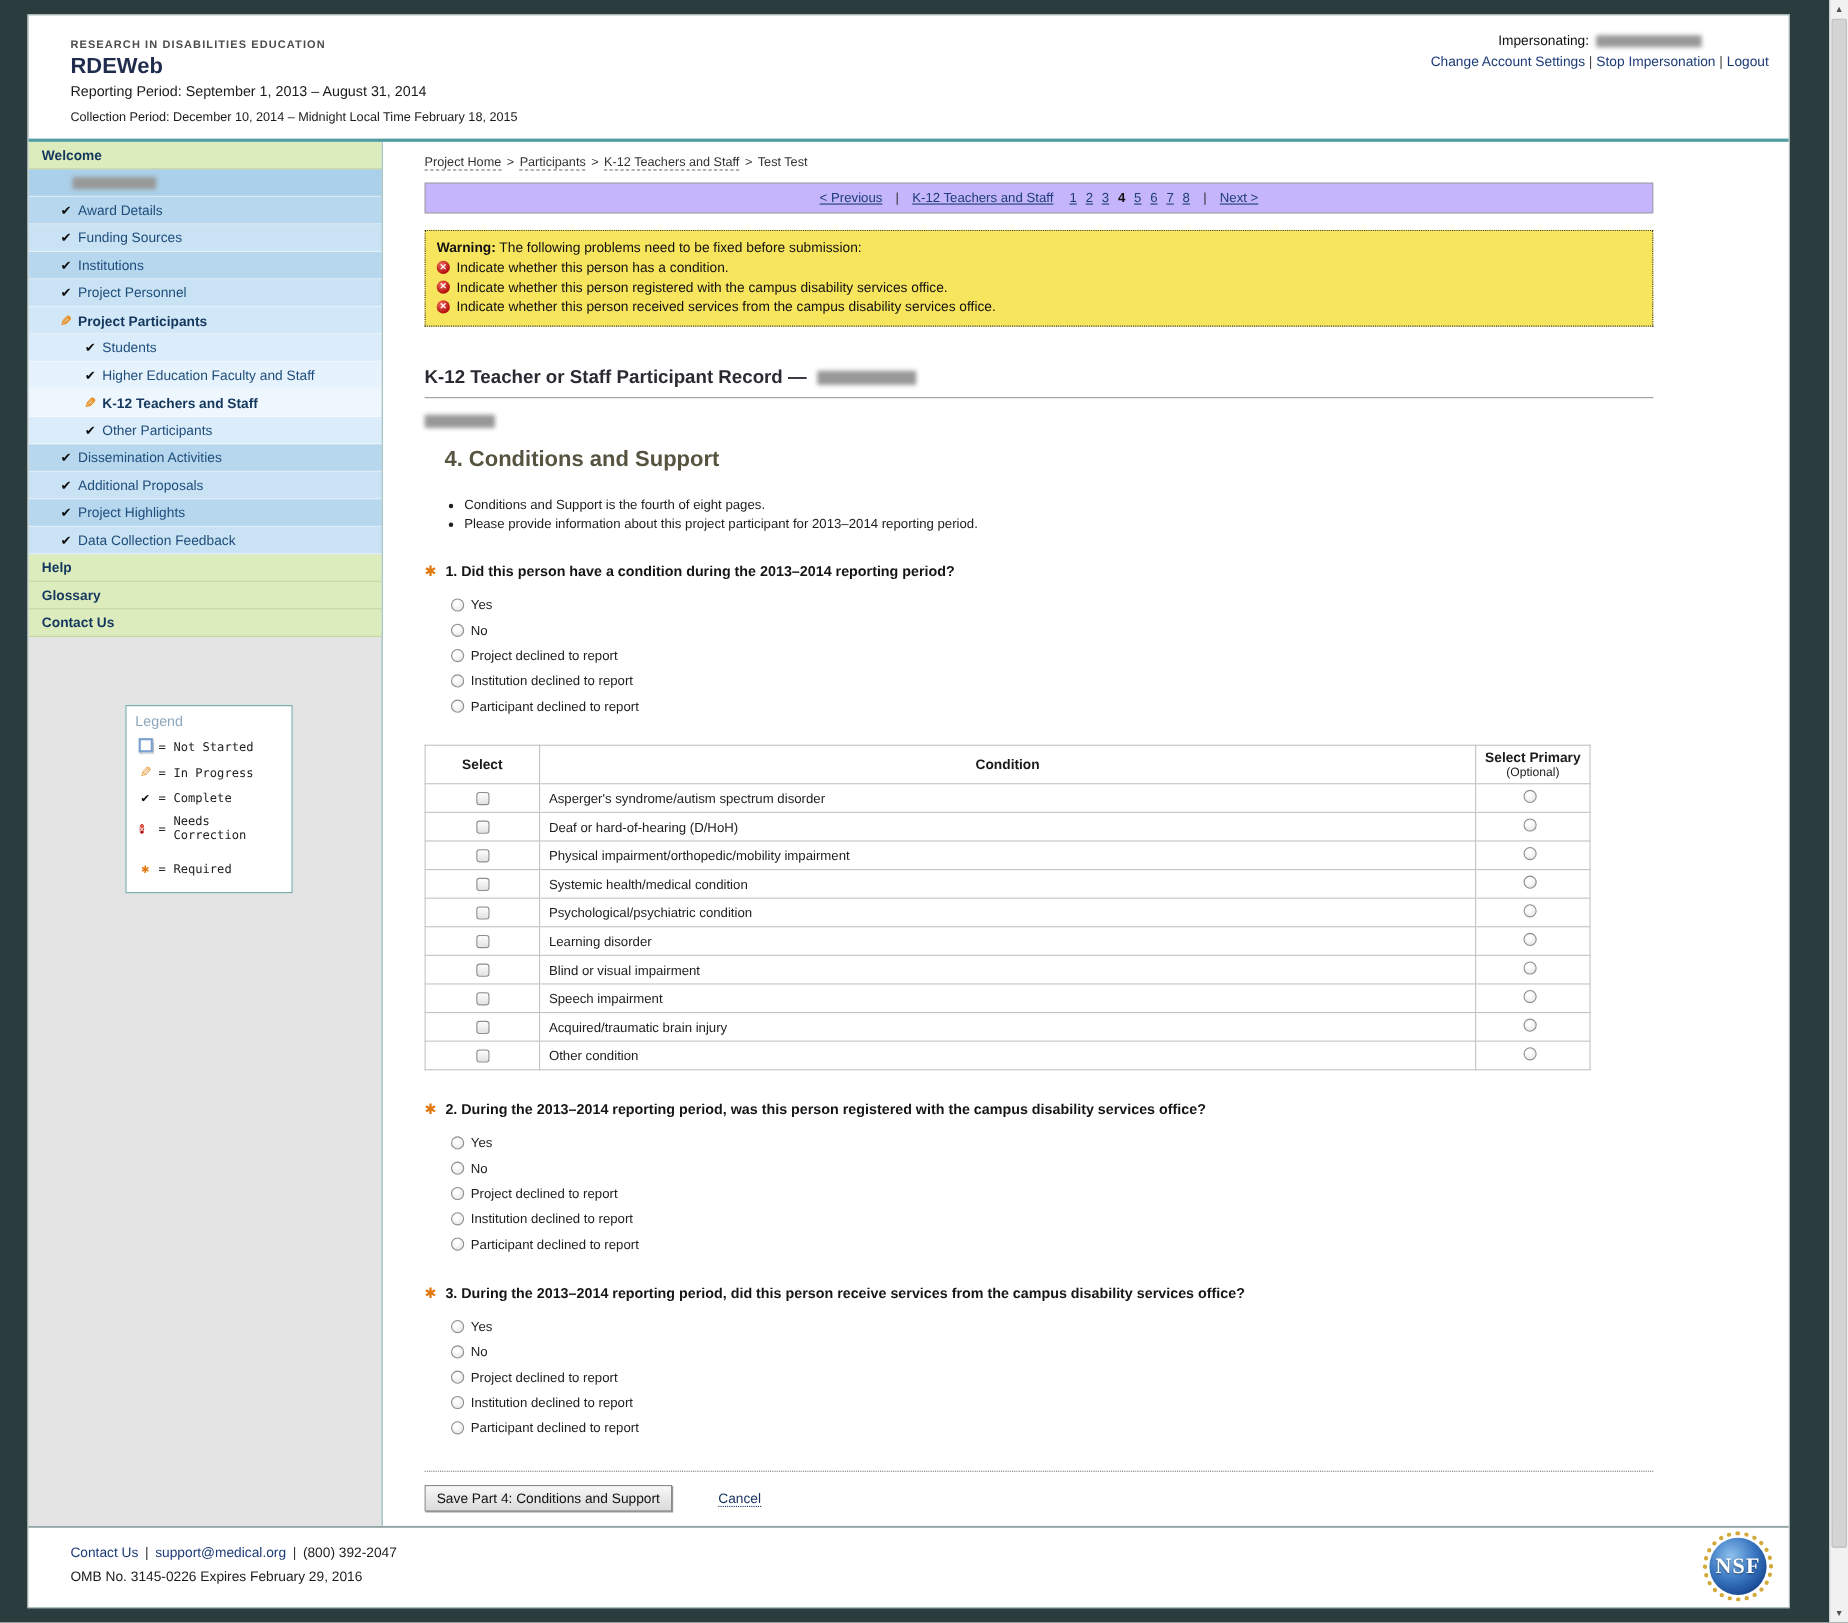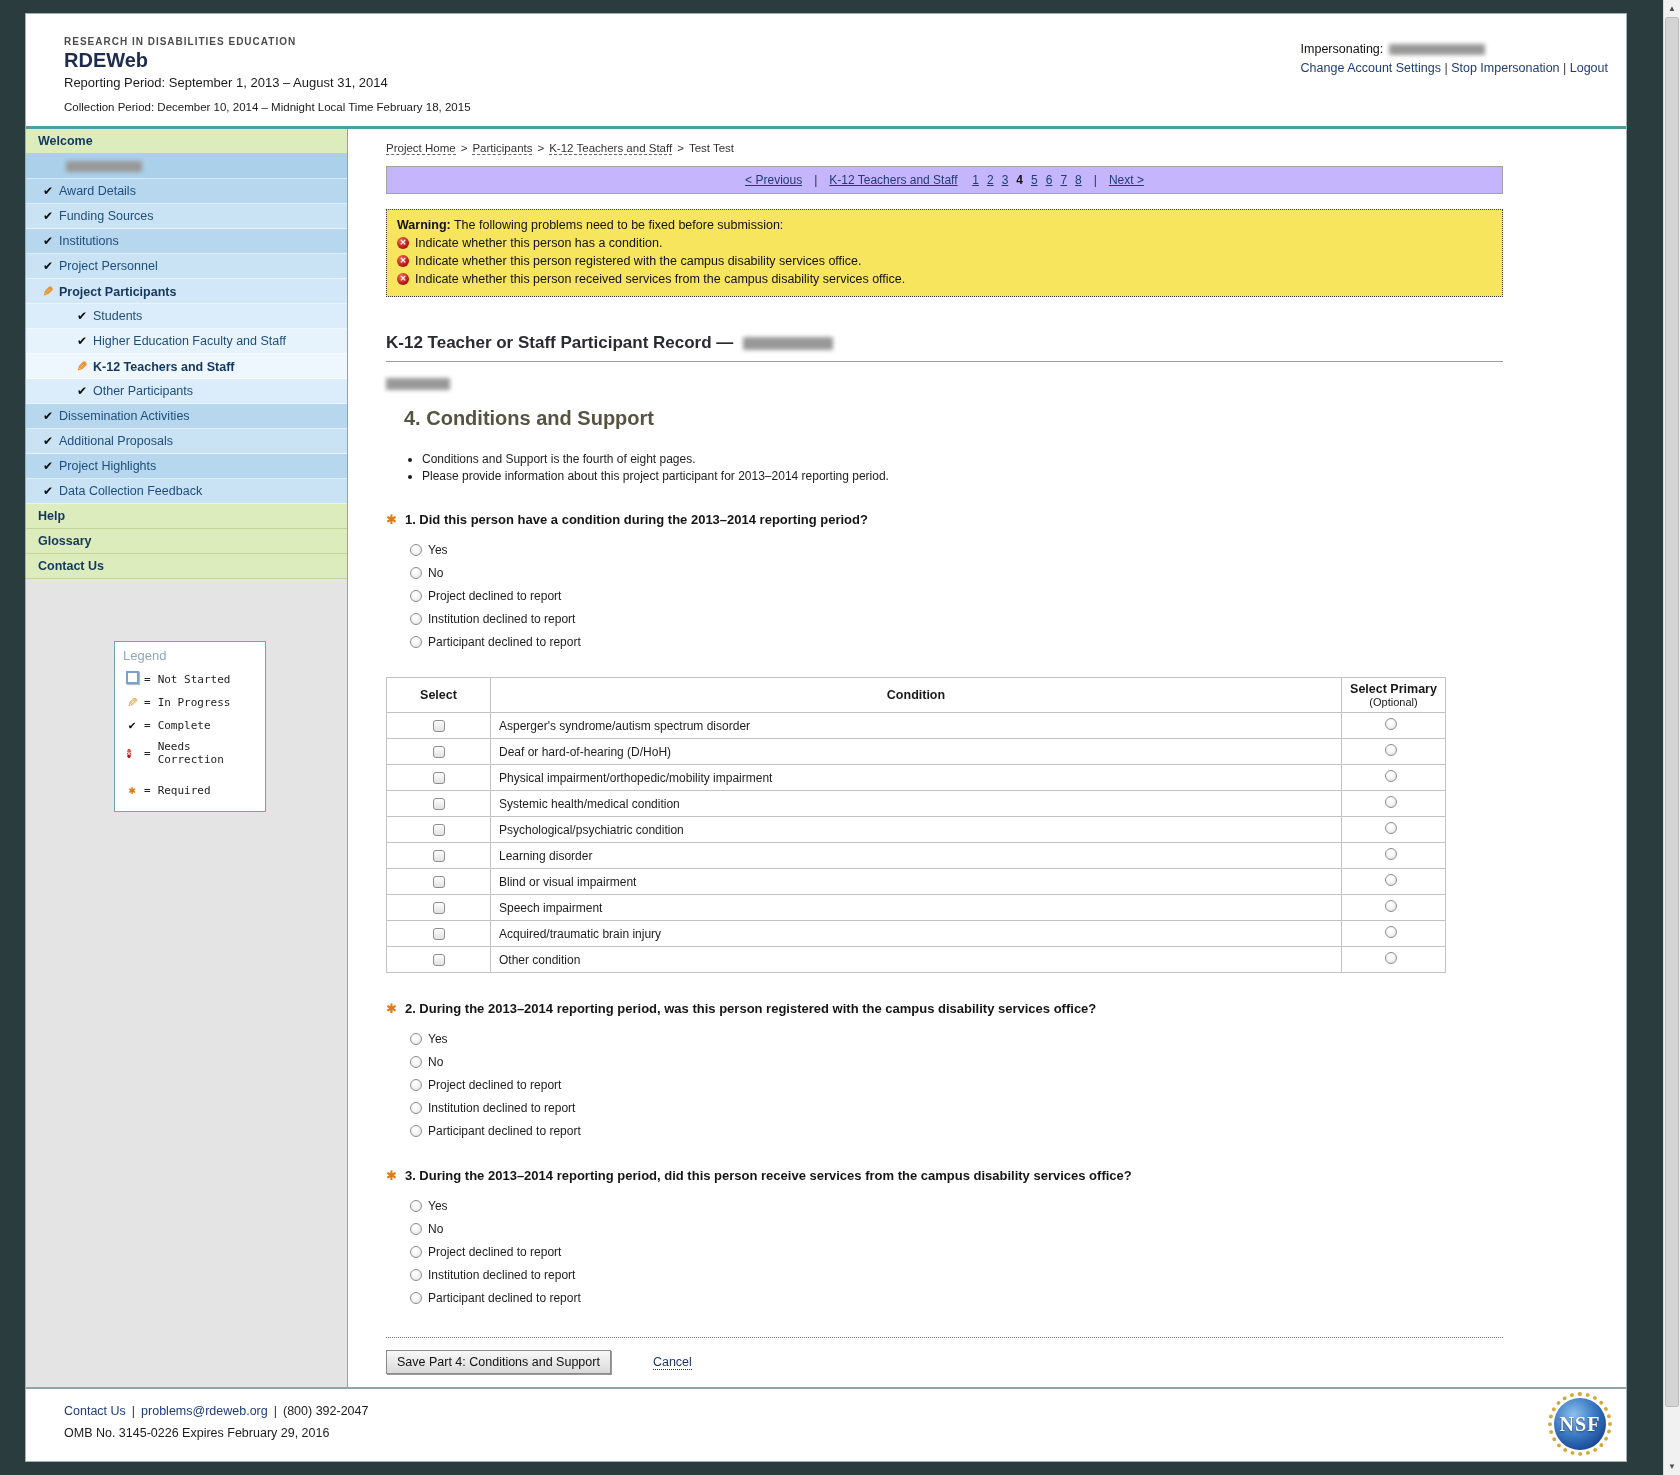--- a/index.html
+++ b/index.html
@@ -16,42 +16,42 @@
 
   
   .panel{position:absolute;left:25px;top:13px;width:1602px;height:1449px;background:#fff;border:1px solid #9fb0b0;box-sizing:border-box;}
 
   
   .hdr{height:112px;position:relative;}
   .program{padding:22px 0 0 38px;font-size:10px;font-weight:bold;color:#4c4c4c;letter-spacing:1px;}
   .app-title{padding-left:38px;font-size:20px;font-weight:bold;color:#1f2c4d;margin-top:2px;}
   .rep-period{padding-left:38px;font-size:13px;color:#1b1b1b;margin-top:3px;}
   .col-period{padding-left:38px;font-size:11.5px;color:#1b1b1b;margin-top:11px;}
-  .hdr-right{position:absolute;top:28px;right:18px;text-align:left;font-size:12.5px;color:#111;}
+  .hdr-right{position:absolute;top:16px;right:18px;text-align:center;font-size:12.5px;color:#111;}
   .hdr-links{margin-top:5px;color:#444;}
   .hdr-links .lnk{color:#1e3c78;cursor:pointer;}
 
   
   .redacted{display:inline-block;background:#989898;border-radius:1px;filter:blur(2px);vertical-align:middle;}
   .r-imp{width:96px;height:11px;margin-left:6px;}
   .r-award{width:76px;height:11px;}
   .r-id{width:90px;height:13px;margin-left:10px;}
   .r-name{width:64px;height:12px;}
 
   
   .main{display:flex;height:1263px;box-sizing:border-box;border-top:3px solid #4f9da0;border-bottom:2px solid #93a4a5;}
   .sidebar{width:322px;flex:none;background:#e4e4e4;border-right:1px solid #79aeb0;box-sizing:border-box;overflow:hidden;}
   .content{flex:1;background:#fff;padding:13px 0 0 38px;box-sizing:border-box;overflow:hidden;}
   .content-inner{width:1117px;}
 
   
   .nav-row{height:25px;line-height:25px;font-size:12.5px;color:#1f4e7c;border-bottom:1px solid rgba(255,255,255,.55);cursor:pointer;white-space:nowrap;box-sizing:border-box;}
   .nav-row.section{background:#dcecbd;color:#14375e;font-weight:bold;padding-left:12px;border-bottom:1px solid #c2d49b;}
   .nav-row.award{padding-left:40px;}
-  .nav-row.lvl1{padding-left:14px;}
+  .nav-row.lvl1{padding-left:26px;}
   .nav-row.lvl2{padding-left:48px;}
   .nav-row.emphasis{font-weight:bold;color:#14375e;}
   .nav-icon{display:inline-block;width:16px;margin-right:3px;text-align:center;}
   .icon-check{font-size:12px;color:#0d0d0d;}
   .icon-pencil{font-size:13px;color:#e8952e;transform:scaleX(-1);}
 
   
   .legend{width:152px;margin:62px 0 0 88px;background:#fff;border:1px solid #6fa7aa;padding:6px 8px 14px;box-sizing:border-box;}
   .legend-title{font-size:13px;color:#8fa8bc;}
   .legend-row{font-family:"DejaVu Sans Mono",monospace;font-size:11px;color:#222;margin-top:8px;display:flex;align-items:center;}
@@ -405,21 +405,21 @@
           <button class="save-btn">Save Part 4: Conditions and Support</button>
           <span class="cancel-link">Cancel</span>
         </div>
 
       </div>
     </div>
   </div>
 
   <div class="footer">
     <div class="f-line">
-      <span class="f-link">Contact Us</span><span class="f-sep">|</span><span class="f-link">problems@rdeweb.org</span><span class="f-sep">|</span><span>(800) 392-2047</span>
+      <span class="f-link">Contact Us</span><span class="f-sep">|</span><span class="f-link">support@medical.org</span><span class="f-sep">|</span><span>(800) 392-2047</span>
     </div>
     <div class="f-line">OMB No. 3145-0226 Expires February 29, 2016</div>
     <div class="nsf">
       <div class="nsf-ring"></div>
       <div class="nsf-globe">NSF</div>
     </div>
   </div>
 
 </div>
 

